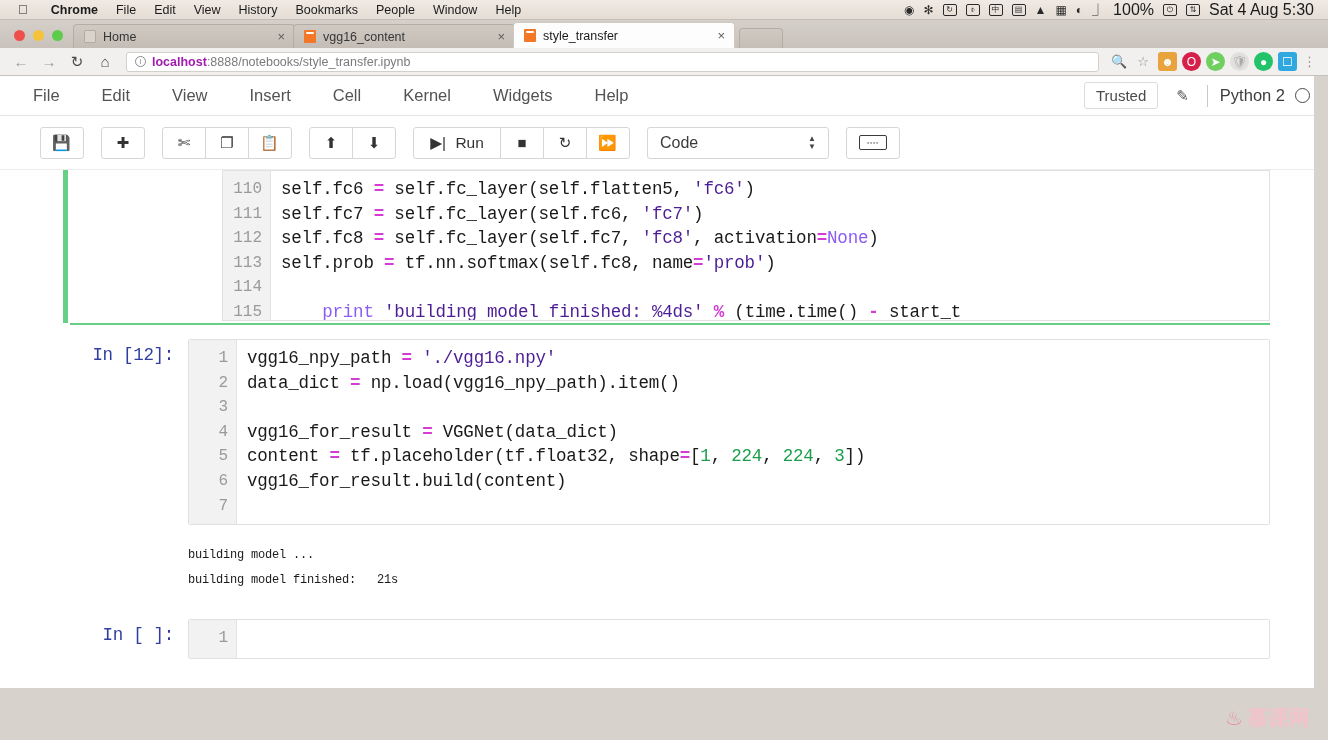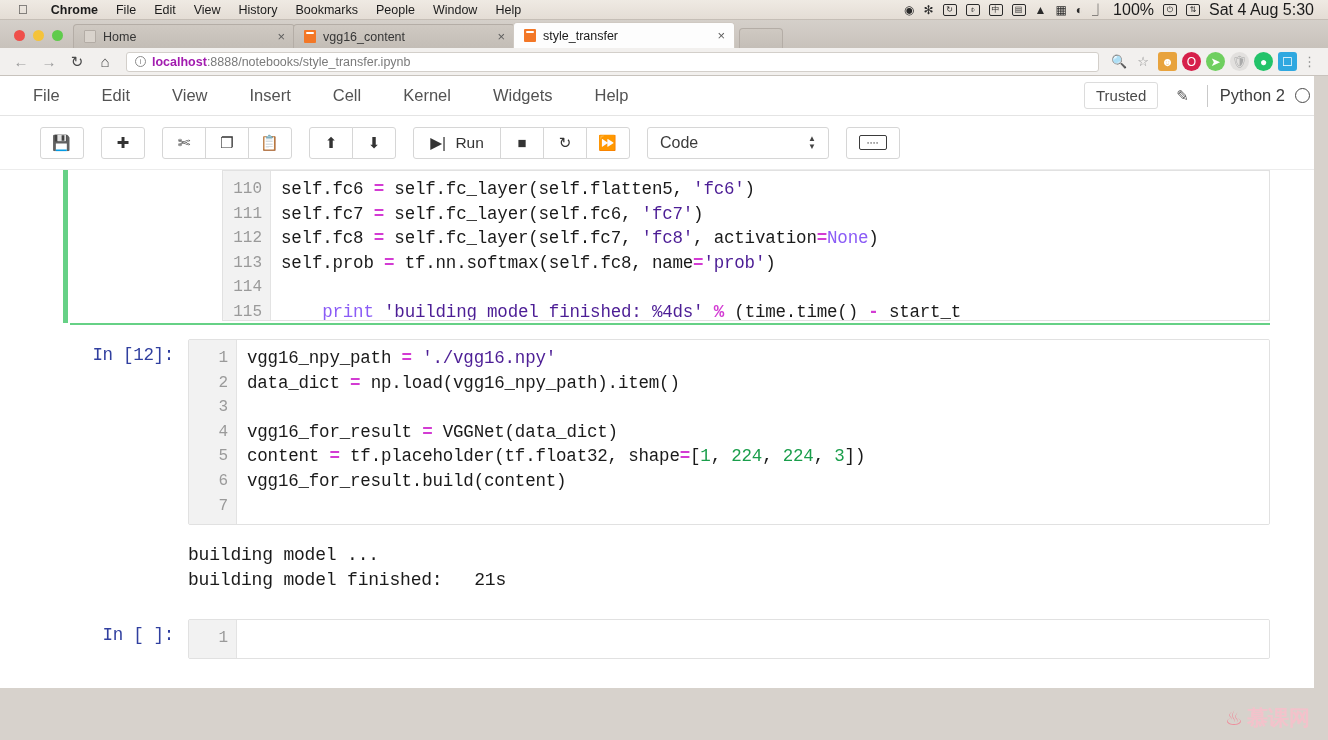--- a/index.html
+++ b/index.html
@@ -174,21 +174,21 @@
   .ln { display: block; height: 24.6px; }
 
   
   .op   { color: #d33bd3; font-weight: bold; }
   .str  { color: #4c1d95; }
   .kw   { color: #8b5cf6; font-weight: normal; }
   .num  { color: #1a9e4b; }
 
   .output {
     margin: 18px 58px 0 188px;
-    font-family: "Liberation Mono", monospace; font-size: 18px; line-height: 25px;
+    font-family: "Liberation Mono", monospace; font-size: 12px; line-height: 25px;
     color: #1a1a1a; white-space: pre; letter-spacing: -0.2px;
   }
 
   .cell-empty { margin-top: 26px; }
   .cell-empty .inputbox { min-height: 40px; }
   .cell-empty .code { min-height: 28px; }
 
   
   .page-bottom { position: absolute; left: 0; right: 0; bottom: 0; height: 52px; background: #d7d2cc; }
   .watermark {

